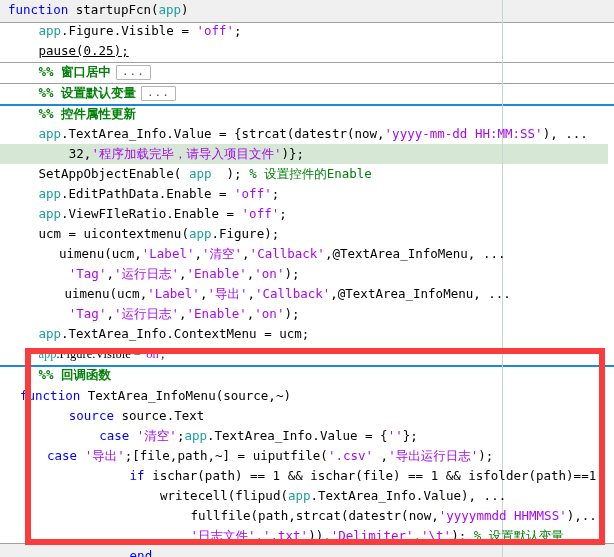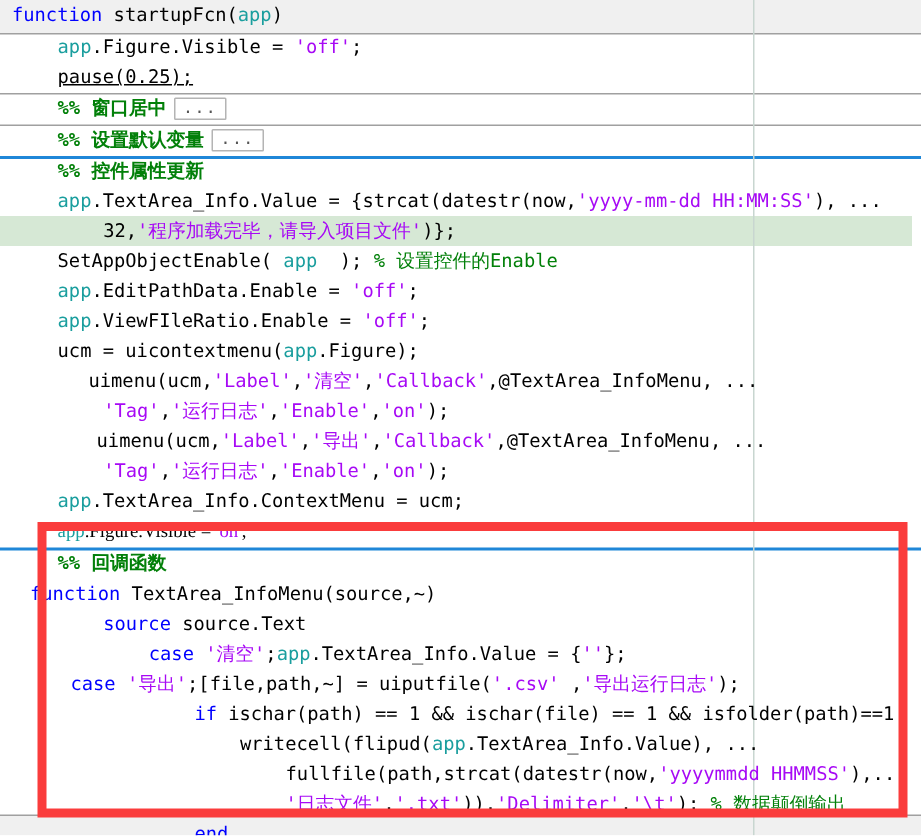--- a/index.html
+++ b/index.html
@@ -170,20 +170,20 @@
       <div class="row" style="top: 324px;"><span class="txt" style="padding-left: 38.4px;"><span class="prop">app</span><span class="plain">.TextArea_Info.ContextMenu = ucm;</span></span></div>
       <div class="row" style="top: 344px;"><span class="txt" style="padding-left: 38.4px; font-family: Liberation Serif, serif;"><span class="prop">app</span><span class="plain">.Figure.Visible = </span><span class="str">'on'</span><span class="plain">;</span></span></div>
       <div class="row" style="top: 365px;"><span class="txt" style="padding-left: 38.4px;"><span class="sec">%% 回调函数</span></span></div>
       <div class="row" style="top: 386px;"><span class="txt" style="padding-left: 20px;"><span class="kw">function </span><span class="plain">TextArea_InfoMenu(source,~)</span></span></div>
       <div class="row" style="top: 406px;"><span class="txt" style="padding-left: 68.8px;"><span class="kw">source</span><span class="plain"> source.Text</span></span></div>
       <div class="row" style="top: 426px;"><span class="txt" style="padding-left: 99.2px;"><span class="kw">case</span><span class="plain"> </span><span class="str">'清空'</span><span class="plain">;</span><span class="prop">app</span><span class="plain">.TextArea_Info.Value = {</span><span class="str">''</span><span class="plain">};</span></span></div>
       <div class="row" style="top: 446px;"><span class="txt" style="padding-left: 47px;"><span class="kw">case</span><span class="plain"> </span><span class="str">'导出'</span><span class="plain">;[file,path,~] = uiputfile(</span><span class="str">'.csv'</span><span class="plain"> ,</span><span class="str">'导出运行日志'</span><span class="plain">);</span></span></div>
       <div class="row" style="top: 466px;"><span class="txt" style="padding-left: 129.6px;"><span class="kw">if</span><span class="plain"> ischar(path) == 1 &amp;&amp; ischar(file) == 1 &amp;&amp; isfolder(path)==1</span></span></div>
       <div class="row" style="top: 486px;"><span class="txt" style="padding-left: 160px;"><span class="plain">writecell(flipud(</span><span class="prop">app</span><span class="plain">.TextArea_Info.Value), ...</span></span></div>
       <div class="row" style="top: 506px;"><span class="txt" style="padding-left: 190.4px;"><span class="plain">fullfile(path,strcat(datestr(now,</span><span class="str">'yyyymmdd HHMMSS'</span><span class="plain">),...</span></span></div>
-      <div class="row" style="top: 526px;"><span class="txt" style="padding-left: 190.4px;"><span class="str">'日志文件'</span><span class="plain">,</span><span class="str">'.txt'</span><span class="plain">)),</span><span class="str">'Delimiter'</span><span class="plain">,</span><span class="str">'\t'</span><span class="plain">); </span><span class="com">% 数据颠倒输出</span></span></div>
+      <div class="row" style="top: 526px;"><span class="txt" style="padding-left: 190.4px;"><span class="str">'日志文件'</span><span class="plain">,</span><span class="str">'.txt'</span><span class="plain">)),</span><span class="str">'Delimiter'</span><span class="plain">,</span><span class="str">'\t'</span><span class="plain">); </span><span class="com">% 设置默认变量</span></span></div>
       <div class="row" style="top: 546px;"><span class="txt" style="padding-left: 129.6px;"><span class="kw">end</span></span></div>
     </div>
   <div id="layer-anno">
       <div class="redbox" style="left: 25px; top: 348px; width: 580px; height: 197px; border-color: rgb(250, 60, 60); border-width: 6px;"></div>
     </div>
 
 </div>
 
 </body></html>

